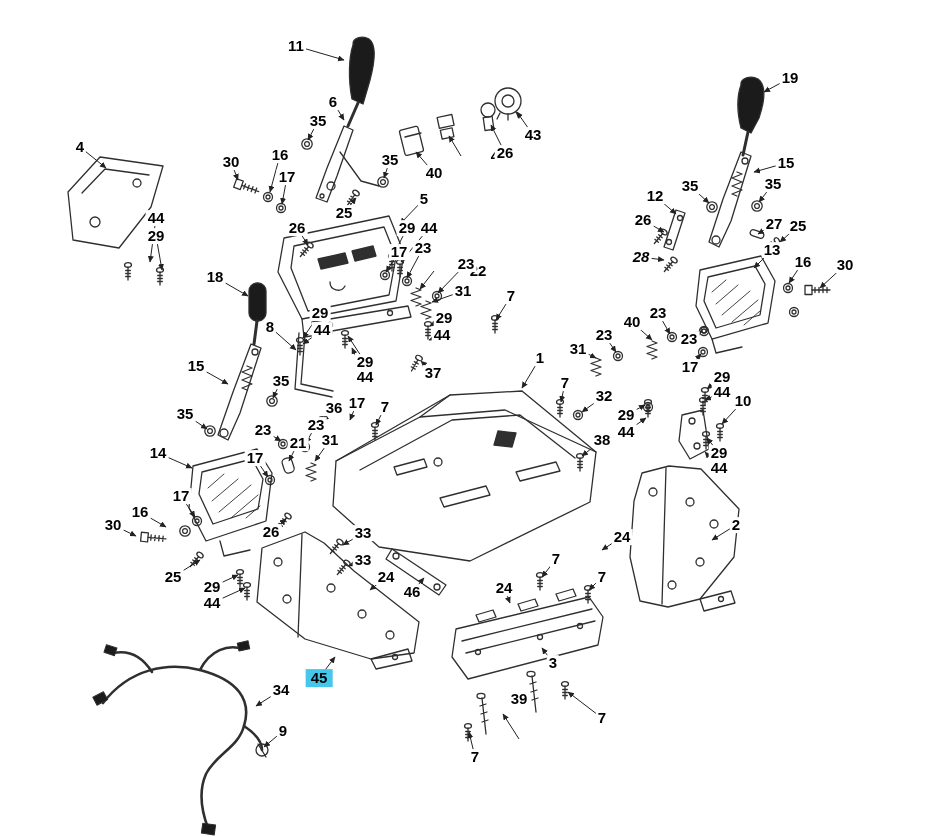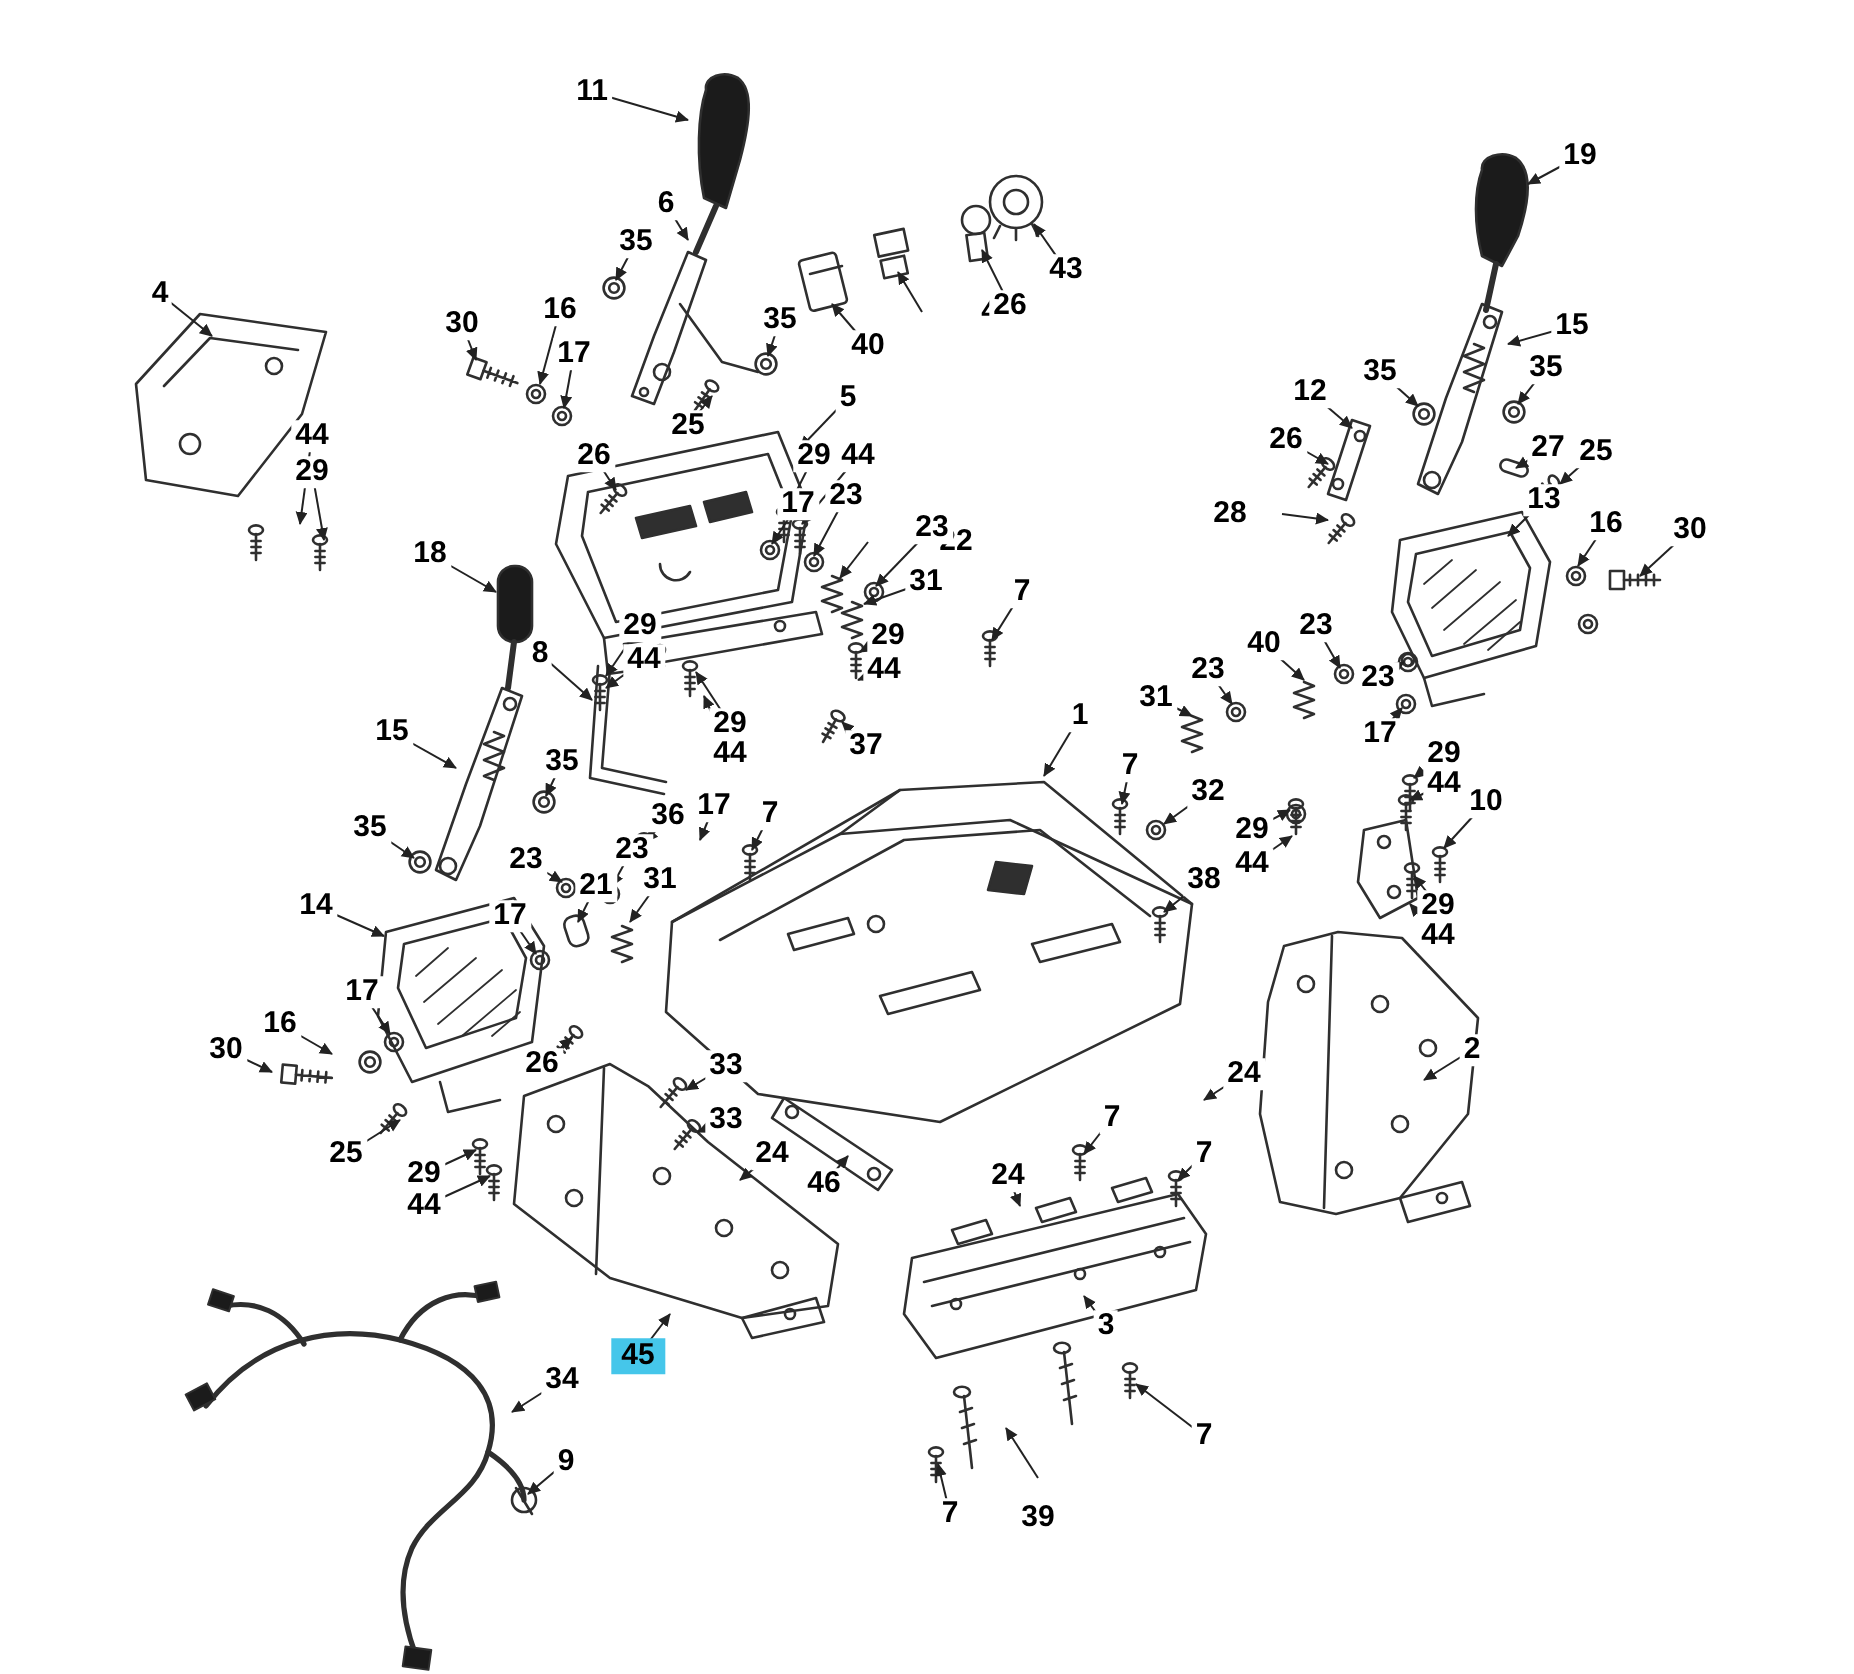--- a/index.html
+++ b/index.html
@@ -440,21 +440,21 @@
       <span class="callout" style="left: 798px; top: 226px;">25</span>
       <span class="callout" style="left: 156px; top: 218px;">44</span>
       <span class="callout" style="left: 156px; top: 236px;">29</span>
       <span class="callout" style="left: 344px; top: 213px;">25</span>
       <span class="callout" style="left: 297px; top: 228px;">26</span>
       <span class="callout" style="left: 424px; top: 199px;">5</span>
       <span class="callout" style="left: 407px; top: 228px;">29</span>
       <span class="callout" style="left: 429px; top: 228px;">44</span>
       <span class="callout" style="left: 399px; top: 252px;">17</span>
       <span class="callout" style="left: 423px; top: 248px;">23</span>
-      <span class="callout" style="left: 615px; top: 257px;">28</span>
+      <span class="callout" style="left: 641px; top: 257px; font-style: italic;">28</span>
       <span class="callout" style="left: 434px; top: 271px; margin-left: 44px;">22</span>
       <span class="callout" style="left: 466px; top: 264px;">23</span>
       <span class="callout" style="left: 772px; top: 250px;">13</span>
       <span class="callout" style="left: 803px; top: 262px;">16</span>
       <span class="callout" style="left: 845px; top: 265px;">30</span>
       <span class="callout" style="left: 463px; top: 291px;">31</span>
       <span class="callout" style="left: 215px; top: 277px;">18</span>
       <span class="callout" style="left: 511px; top: 296px;">7</span>
       <span class="callout" style="left: 320px; top: 313px;">29</span>
       <span class="callout" style="left: 322px; top: 330px;">44</span>
@@ -507,16 +507,16 @@
       <span class="callout" style="left: 386px; top: 577px;">24</span>
       <span class="callout" style="left: 412px; top: 592px;">46</span>
       <span class="callout" style="left: 212px; top: 587px;">29</span>
       <span class="callout" style="left: 212px; top: 603px;">44</span>
       <span class="callout" style="left: 504px; top: 588px;">24</span>
       <span class="callout" style="left: 553px; top: 663px;">3</span>
       <span class="callout highlighted" style="left: 319px; top: 678px;">45</span>
       <span class="callout" style="left: 281px; top: 690px;">34</span>
       <span class="callout" style="left: 602px; top: 718px;">7</span>
       <span class="callout" style="left: 283px; top: 731px;">9</span>
-      <span class="callout" style="left: 519px; top: 759px;">39</span>
+      <span class="callout" style="left: 519px; top: 699px;">39</span>
       <span class="callout" style="left: 475px; top: 757px;">7</span>
     </div>
 </div>
 
 </body></html>

